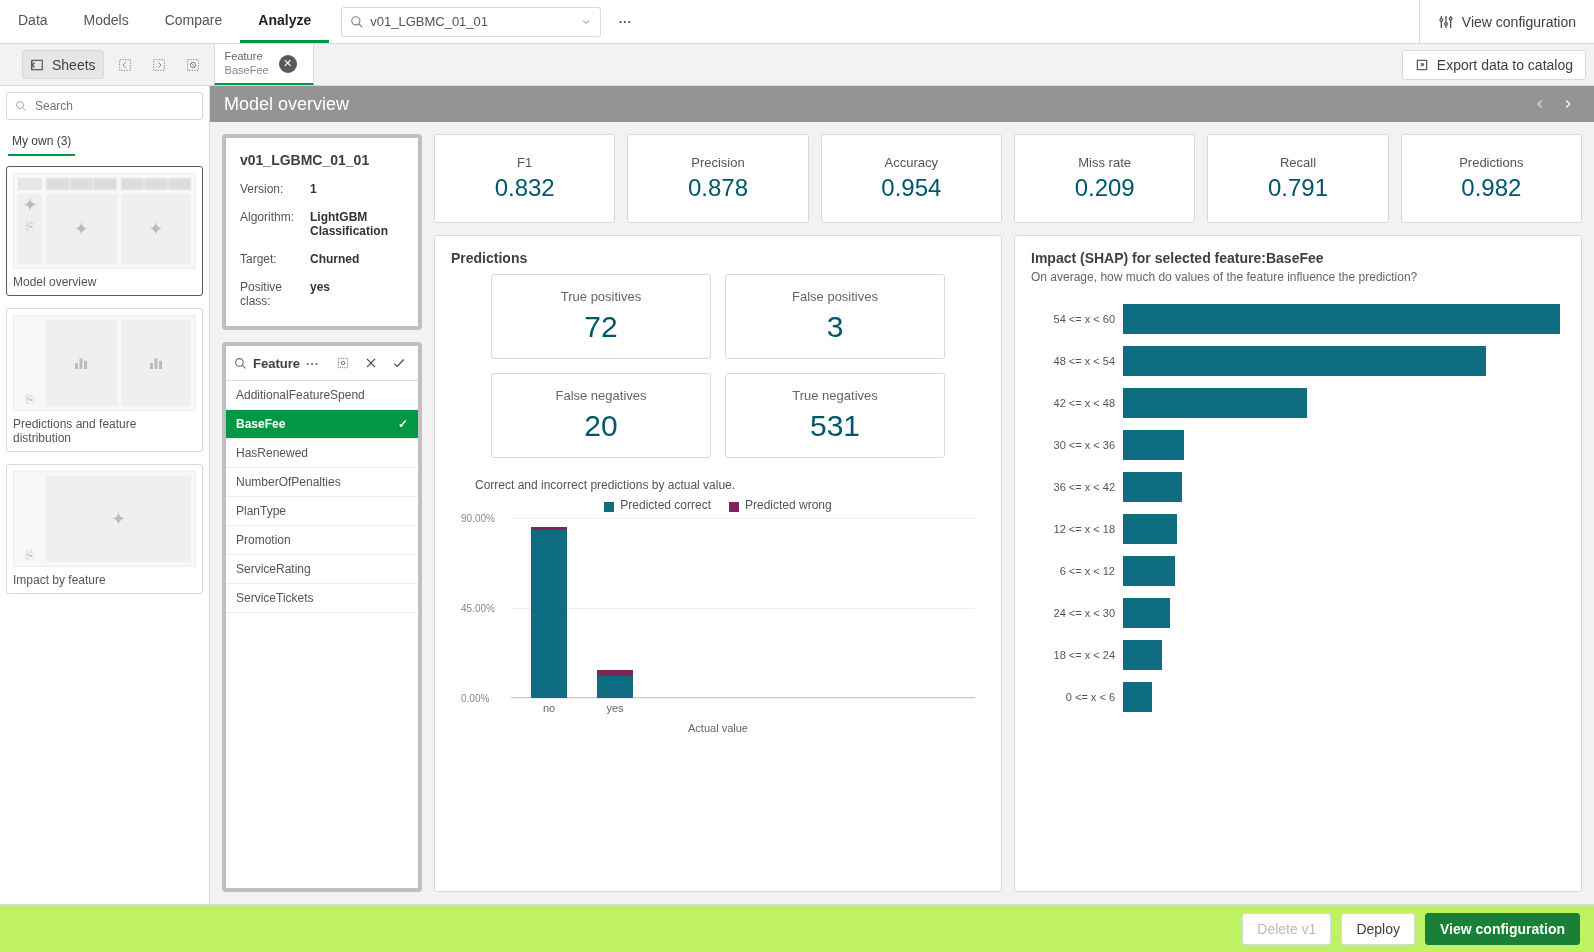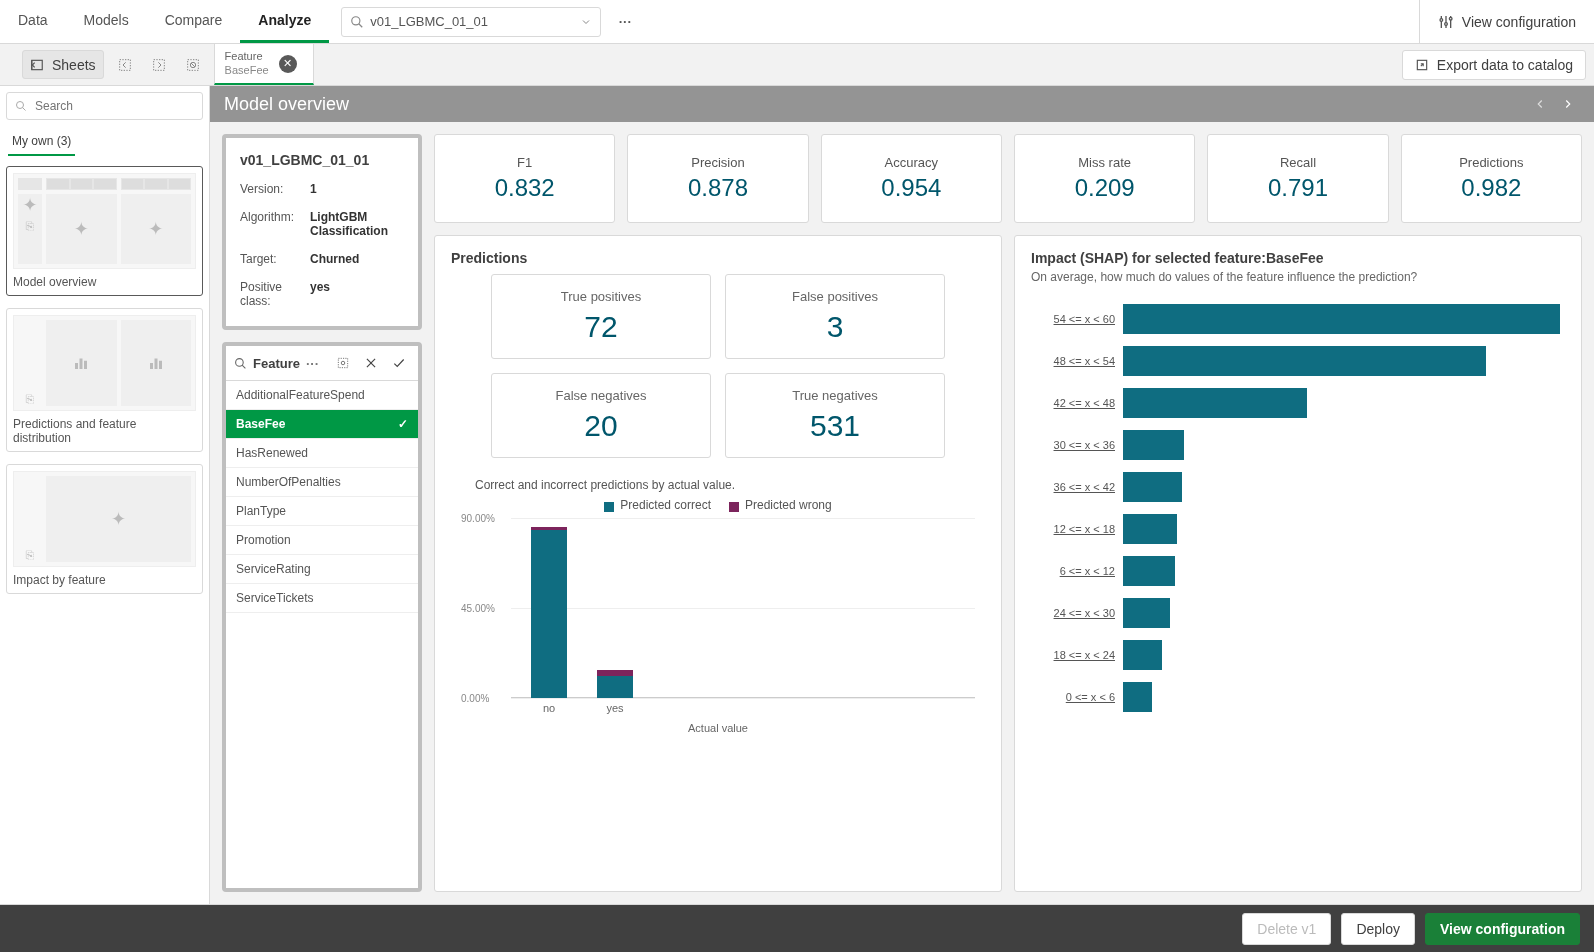--- a/index.html
+++ b/index.html
@@ -240,27 +240,27 @@
   .barchart .bar .stack { width:100%;display:flex;flex-direction:column-reverse; }
   .barchart .bar .seg-correct { background:var(--teal); width:100%; }
   .barchart .bar .seg-wrong { background:var(--maroon); width:100%; }
   .barchart .bar .xlabel { font-size:11px;color:#666;margin-top:6px;position:absolute;bottom:-16px; }
   .barchart .xaxis { position:absolute;left:0;right:0;bottom:20px;border-top:1px solid #ccc; }
   .xaxis-label { text-align:center;font-size:11px;color:#666;margin-top:4px; }
 
   
   .shap { flex:1;display:flex;flex-direction:column;gap:4px;padding-top:6px;min-height:0; }
   .shap-row { display:flex;align-items:center;gap:8px;height:38px; }
-  .shap-row .lbl { width:84px;text-align:right;font-size:11px;color:#555;flex-shrink:0;text-decoration:underline; }
+  .shap-row .lbl { width:84px;text-align:right;font-size:11px;color:#555;flex-shrink:0; }
   .shap-row .track { flex:1;height:30px;position:relative; }
   .shap-row .fill { position:absolute;left:0;top:0;bottom:0;background:var(--teal); }
 
   
   .footer {
-    height:48px;border-top:1px solid var(--border);background:#404040;
+    height:48px;border-top:1px solid var(--border);background:#bef264;
     display:flex;align-items:center;justify-content:flex-end;gap:10px;padding:0 14px;
   }
   .btn { height:32px;padding:0 14px;border-radius:3px;border:1px solid var(--border);background:#fff;cursor:pointer;font-size:14px;display:flex;align-items:center; }
   .btn.disabled { color:#bbb;cursor:default; }
   .btn.primary { background:var(--green-dark);color:#fff;border-color:var(--green-dark);font-weight:600; }
 
   svg { display:block; }
 </style>
 </head>
 <body>

